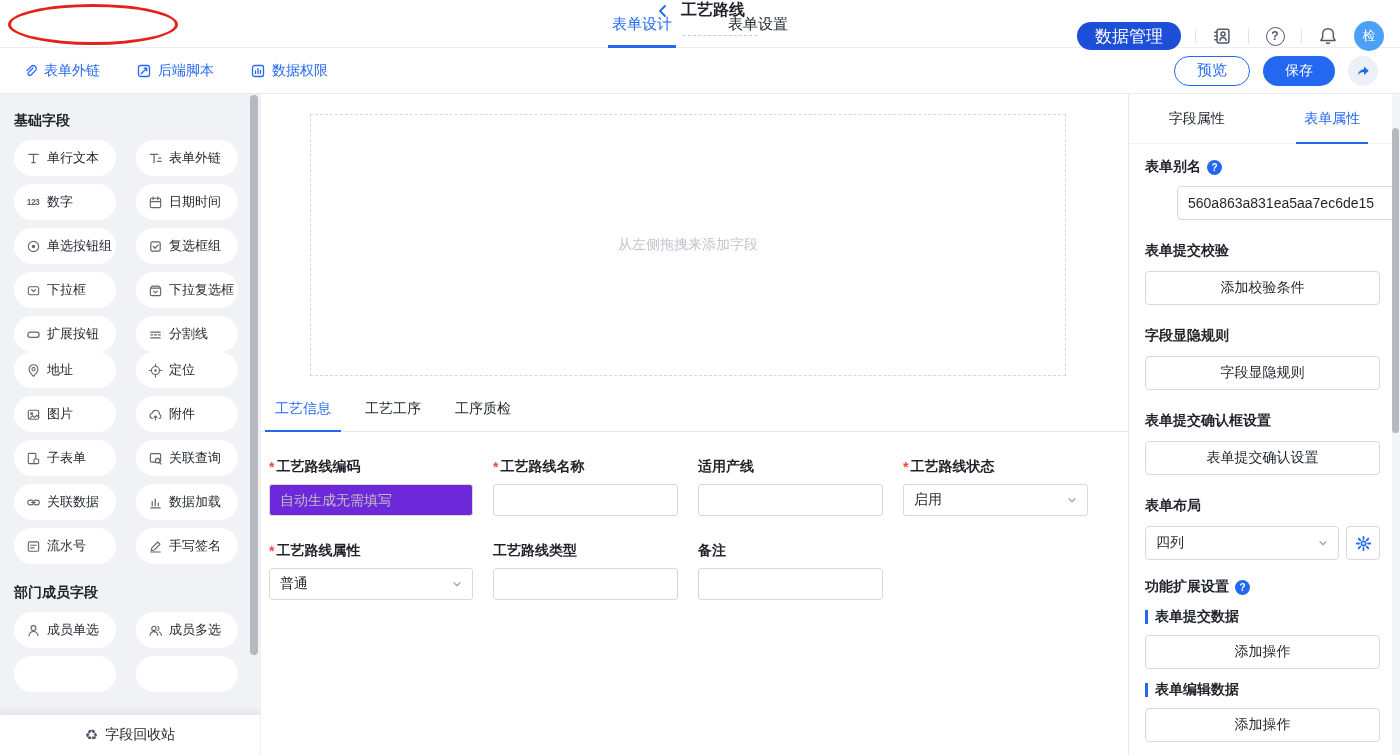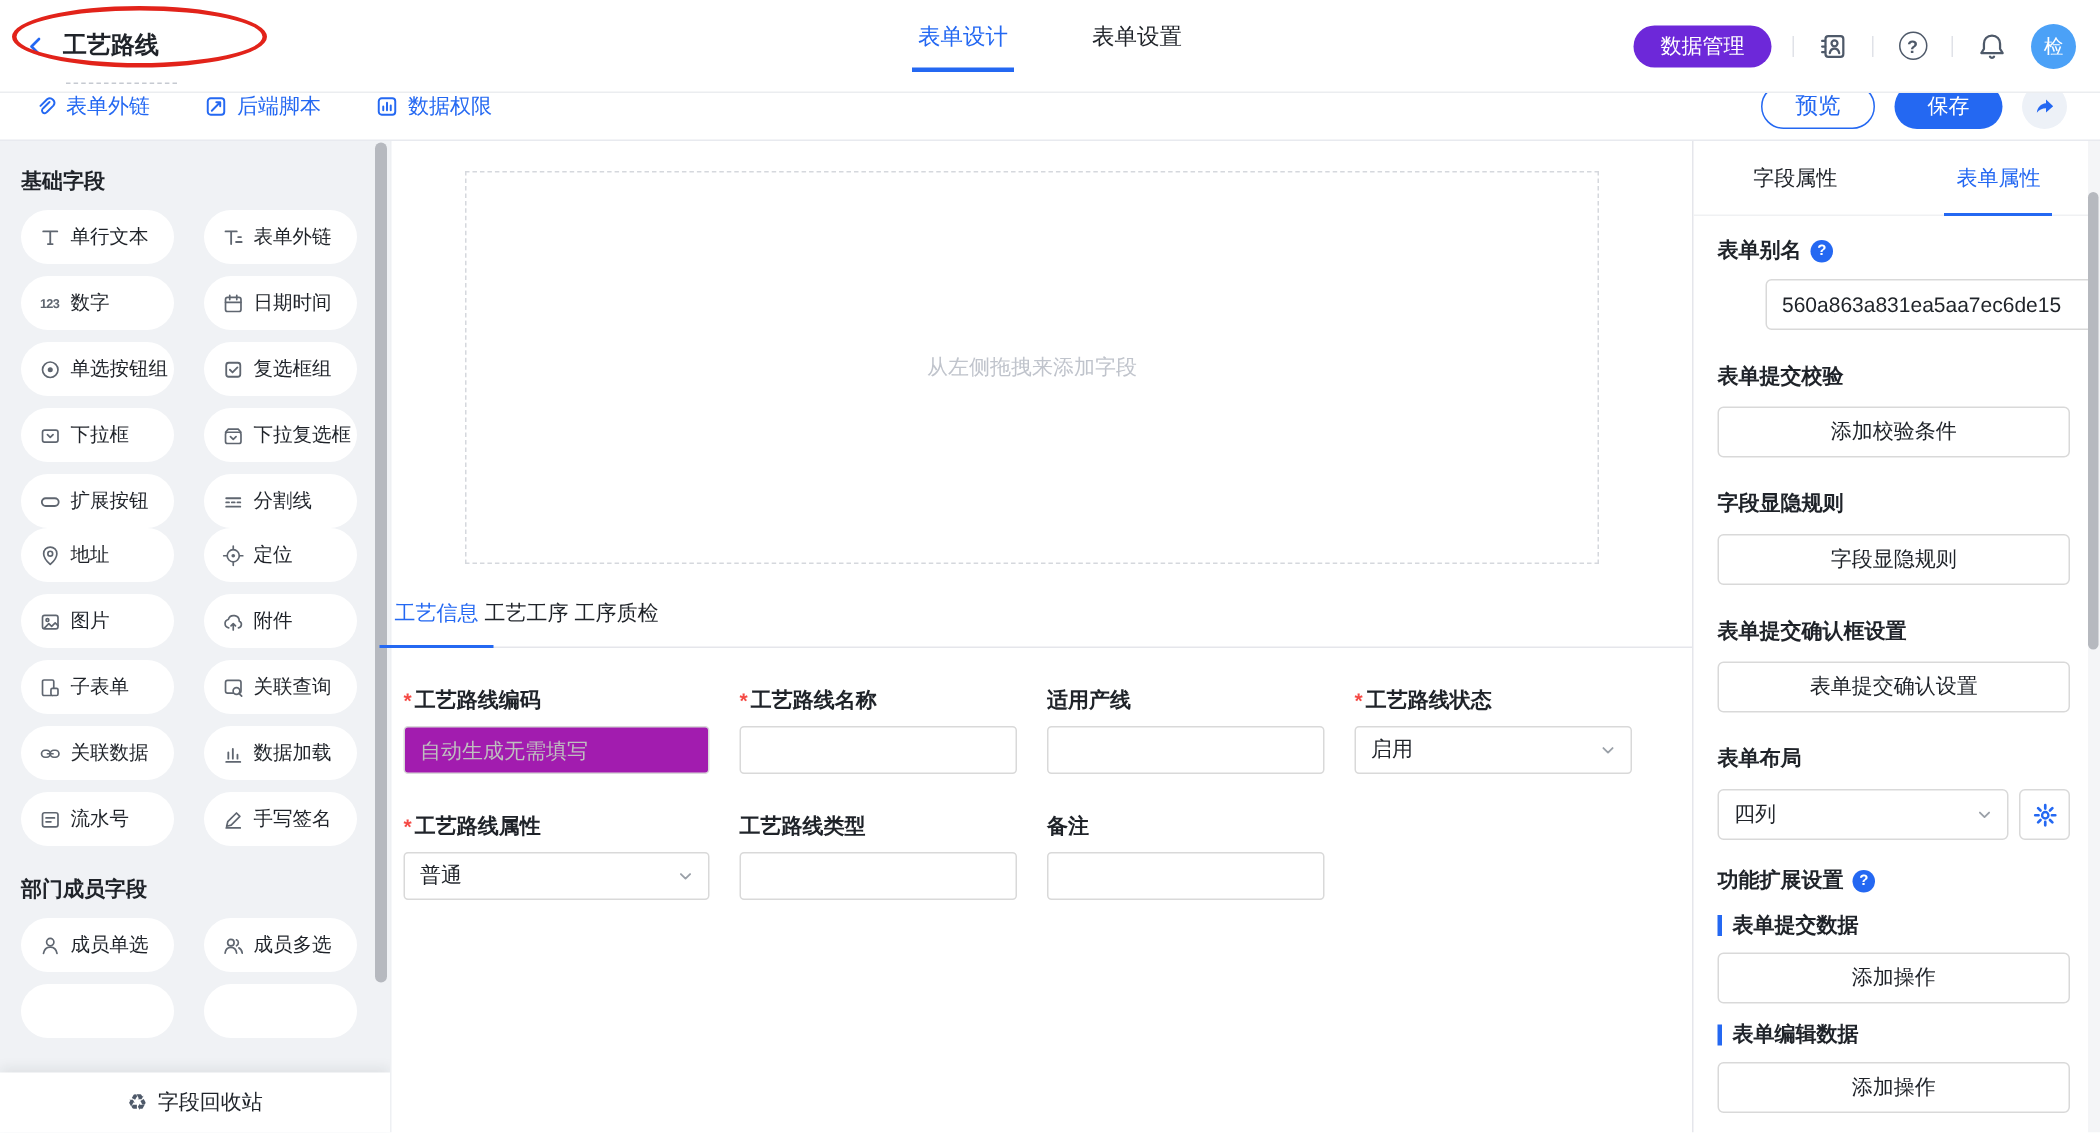--- a/index.html
+++ b/index.html
@@ -5,36 +5,36 @@
   * { margin:0; padding:0; box-sizing:border-box; }
   html,body { width:1400px; height:755px; }
   body {
     position:relative; overflow:hidden; background:#fff;
     font-family:"Liberation Sans","DejaVu Sans",sans-serif;
     color:#1f2329; font-size:14px;
   }
   svg { display:block; }
 
   
-  .header{position:absolute;left:0;top:0;width:1400px;height:62px;background:#fff;
-    border-bottom:1px solid #ebedf0;display:flex;align-items:center;padding:0 16px;z-index:4;}
+  .header{position:absolute;left:0;top:0;width:1400px;height:48px;background:#fff;
+    border-bottom:1px solid #ebedf0;display:flex;align-items:center;padding:0 16px;z-index:4;flex-direction:column;}
   .hdr-left{display:flex;align-items:center;gap:10px;position:relative;}
   .back-btn{display:flex;align-items:center;cursor:pointer;}
   .hdr-title{font-size:16px;font-weight:bold;color:#1f2329;}
   .title-dash{position:absolute;left:28px;top:35px;width:74px;border-top:1px dashed #c6cad1;}
   .annotation-ellipse{position:absolute;left:8px;top:4px;width:170px;height:41px;
     border:3px solid #e2231a;border-radius:50%;z-index:6;pointer-events:none;}
   .hdr-tabs{position:absolute;left:50%;transform:translateX(-50%);top:0;height:48px;
     display:flex;gap:56px;align-items:stretch;}
   .hdr-tab{display:flex;align-items:center;font-size:15px;color:#1f2329;position:relative;cursor:pointer;}
   .hdr-tab.active{color:#2468f2;}
   .hdr-tab.active::after{content:"";position:absolute;left:-4px;right:-4px;bottom:0;height:3px;background:#2468f2;}
   .hdr-right{margin-left:auto;display:flex;align-items:center;gap:14px;}
-  .btn-green{height:28px;padding:0 18px;border:none;border-radius:14px;background:#6d28d9;
-    color:#fff;font-size:14px;cursor:pointer;}
+  .btn-green{height:28px;padding:0 18px;border:none;border-radius:14px;background:#1d4ed8;
+    color:#fff;font-size:17px;cursor:pointer;}
   .vdiv{width:1px;height:14px;background:#e0e2e8;}
   .hicon{width:24px;height:24px;display:flex;align-items:center;justify-content:center;
     color:#4e5969;cursor:pointer;}
   .help-circ{width:19px;height:19px;border:1.5px solid #4e5969;border-radius:50%;
     display:flex;align-items:center;justify-content:center;font-size:12px;font-weight:bold;color:#4e5969;}
   .avatar{width:30px;height:30px;border-radius:50%;background:#4ba1f7;color:#fff;
     display:flex;align-items:center;justify-content:center;font-size:13px;cursor:pointer;}
 
   
   .toolbar{position:absolute;left:0;top:48px;width:1400px;height:46px;background:#fff;
@@ -62,32 +62,32 @@
   .sb-scroll{position:absolute;left:250px;top:1px;width:8px;height:560px;background:#b6b9bf;border-radius:4px;}
   .recycle-bar{position:absolute;left:0;bottom:0;width:260px;height:40px;background:#fff;
     box-shadow:0 -3px 8px rgba(31,35,41,.08);display:flex;align-items:center;justify-content:center;
     gap:7px;font-size:14px;color:#1f2329;cursor:pointer;z-index:2;}
   .recycle-glyph{font-size:15px;color:#4e5969;}
 
   
   .canvas{position:absolute;left:260px;top:94px;right:272px;bottom:0;background:#fff;border-left:1px solid #eef0f3;}
   .dropzone{margin:20px 62px 0 49px;height:262px;border:1px dashed #d5d8dd;
     display:flex;align-items:center;justify-content:center;color:#c0c4cc;font-size:14px;}
-  .cv-tabs{margin-top:18px;display:flex;border-bottom:1px solid #e5e6eb;}
+  .cv-tabs{margin-top:18px;display:flex;gap:30px;padding-left:12px;border-bottom:1px solid #e5e6eb;}
   .cv-tab{font-size:14px;color:#1f2329;padding:6px 2px 13px;cursor:pointer;position:relative;}
   .cv-tab.active{color:#2468f2;}
   .cv-tab.active::after{content:"";position:absolute;left:-8px;right:-8px;bottom:-1px;height:2px;background:#2468f2;}
   .form-grid{margin:26px 24px 0 8px;display:grid;grid-template-columns:204px 185px 185px 185px;
     column-gap:20px;row-gap:26px;}
   .fld-label{display:flex;align-items:center;font-size:14px;font-weight:bold;color:#1f2329;margin-bottom:8px;}
   .req{color:#f54a45;margin-right:2px;font-weight:bold;}
   .fld-input{width:100%;height:32px;border:1px solid #d9d9d9;border-radius:3px;padding:0 10px;
     font-size:14px;color:#1f2329;background:#fff;font-family:inherit;}
   .fld-input::placeholder{color:#bfbfbf;}
-  .fld-input:disabled{background:#a21caf;color:#bfbfbf;}
+  .fld-input:disabled{background:#6d28d9;color:#bfbfbf;}
   .fld-select{width:100%;height:32px;border:1px solid #d9d9d9;border-radius:3px;padding:0 8px 0 10px;
     display:flex;align-items:center;justify-content:space-between;font-size:14px;color:#1f2329;cursor:pointer;background:#fff;}
 
   
   .panel{position:absolute;left:1128px;top:94px;right:0;bottom:0;background:#fff;border-left:1px solid #e5e6eb;}
   .pn-tabs{height:50px;display:flex;border-bottom:1px solid #f0f1f3;}
   .pn-tab{flex:1;display:flex;align-items:center;justify-content:center;font-size:14px;color:#1f2329;cursor:pointer;}
   .pn-tab span{position:relative;padding:0 8px;display:flex;align-items:center;height:100%;}
   .pn-tab.active{color:#2468f2;}
   .pn-tab.active span::after{content:"";position:absolute;left:0;right:0;bottom:-1px;height:2px;background:#2468f2;}

